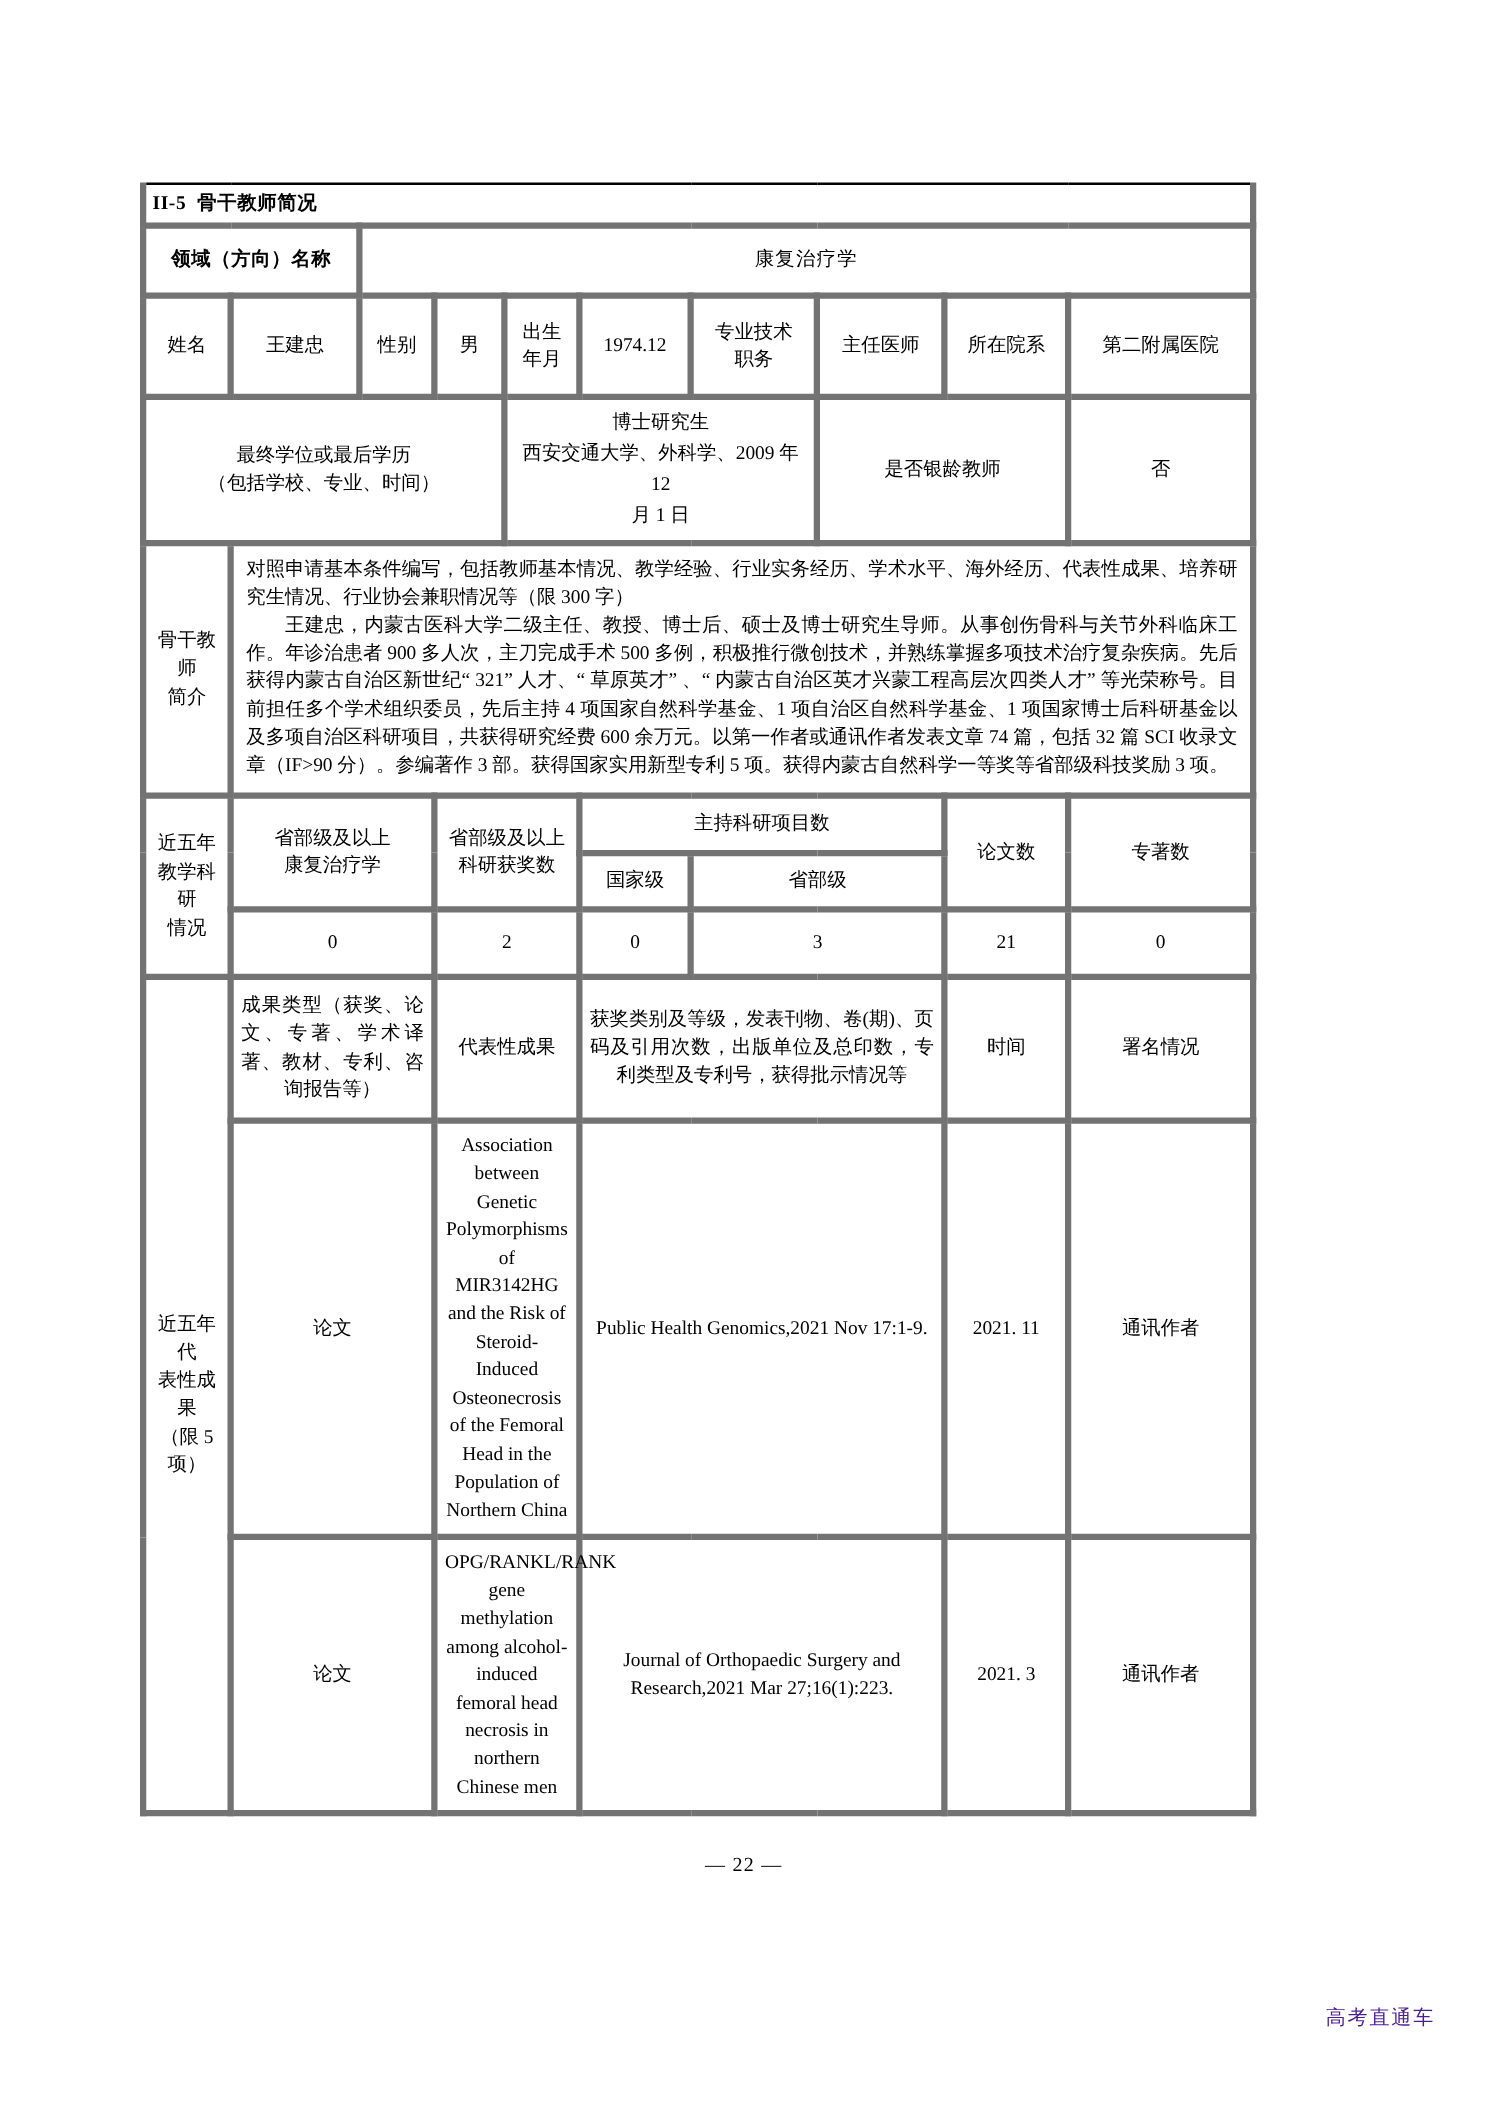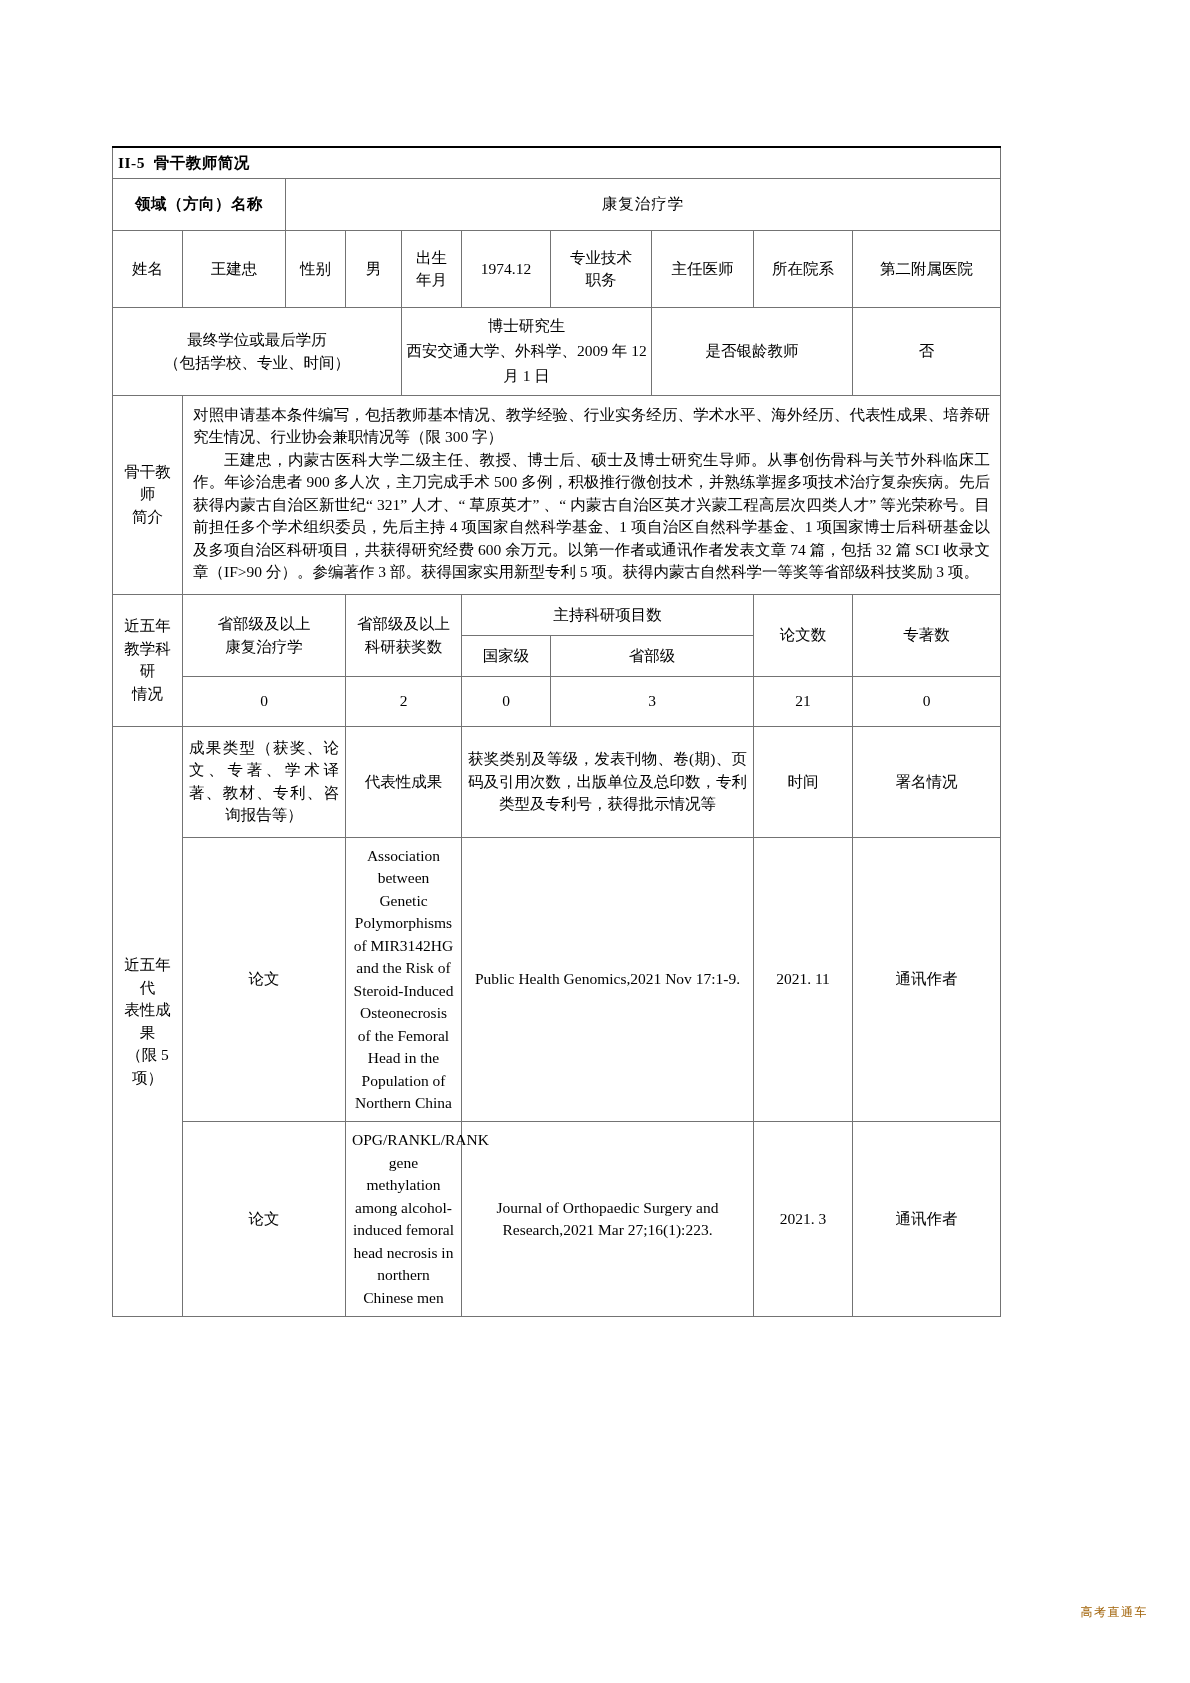--- a/index.html
+++ b/index.html
@@ -26,21 +26,21 @@
 
   .doc-table {
     position: absolute;
     left: 112px;
     top: 146px;
     width: 888px;
     border-collapse: collapse;
     table-layout: fixed;
   }
   .doc-table td {
-    border: 1px solid #737373;
+    border: 5px solid #737373;
     padding: 4px 5px;
     vertical-align: middle;
     text-align: center;
     font-size: 15.5px;
     line-height: 1.45;
   }
   .outer-top td { border-top: 2px solid #000; border-radius: 15px; }
 
   .sec-title-cell {
     text-align: left !important;
@@ -116,22 +116,22 @@
     width: 1190px;
     text-align: center;
     font-size: 16px;
     letter-spacing: 1px;
   }
 
   .watermark {
     position: absolute;
     right: 42px;
     top: 1604px;
-    font-size: 12px;
-    color: #a16207;
+    font-size: 16px;
+    color: #4c1d95;
     letter-spacing: 1.5px;
     font-family: "Liberation Sans", sans-serif;
   }
 </style>
 </head>
 <body>
 
 <div class="page">
 
   <table class="doc-table">
@@ -262,15 +262,16 @@
       <td colspan="2" class="ach-type">论文</td>
       <td colspan="2" class="ach-title">OPG/RANKL/RANK gene methylation among alcohol-induced femoral head necrosis in northern Chinese men</td>
       <td colspan="3" class="ach-journal">Journal of Orthopaedic Surgery and Research,2021 Mar 27;16(1):223.</td>
       <td class="ach-time">2021. 3</td>
       <td class="ach-sign">通讯作者</td>
     </tr>
 
   </tbody>
     </table>
 
+  <div class="page-number">— 22 —</div>
   <div class="watermark">高考直通车</div>
 
 </div>
 
 </body></html>

